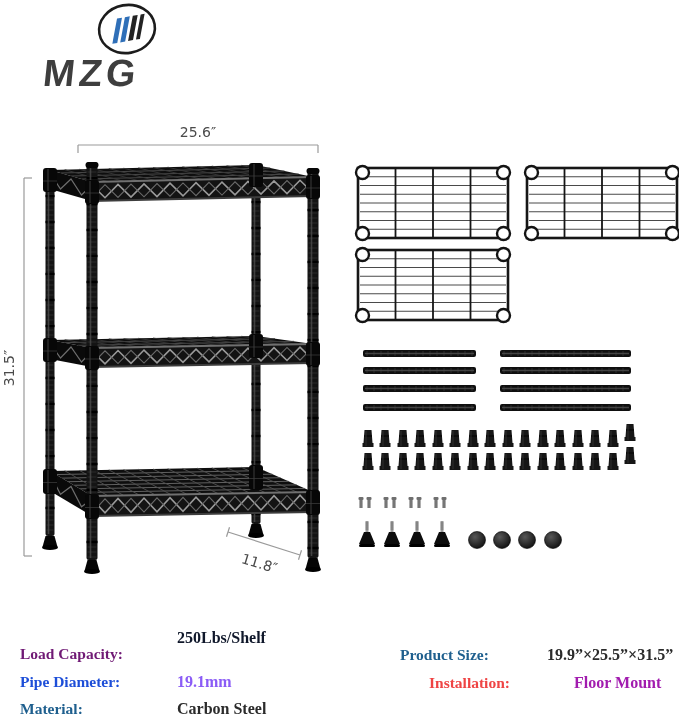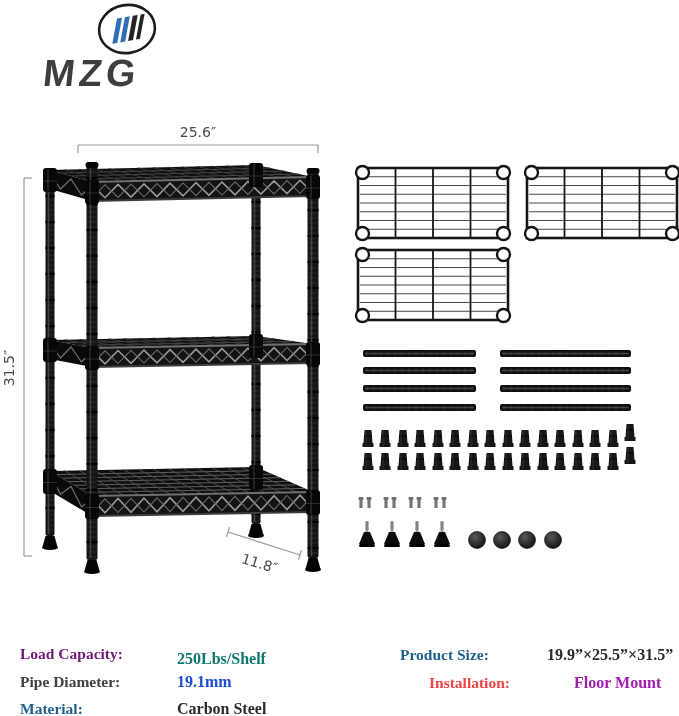--- a/index.html
+++ b/index.html
@@ -1030,23 +1030,23 @@
       <g>
         <circle cx="182" cy="385" r="8.5" fill="url(#capG)" stroke="#000" stroke-width="0.6"></circle>
       </g>
       <g>
         <circle cx="208" cy="385" r="8.5" fill="url(#capG)" stroke="#000" stroke-width="0.6"></circle>
       </g>
     </svg>
 
   <div>
     <span class="spec-lbl" style="left: 20px; top: 645px; color: #701a75;">Load Capacity:</span>
-    <span class="spec-val" style="left: 177px; top: 650px; color: #0f766e; text-align: center;">250Lbs/Shelf</span>
-    <span class="spec-lbl" style="left: 20px; top: 673px; color: #404040;">Pipe Diameter:</span>
-    <span class="spec-val" style="left: 177px; top: 673px; color: #1d4ed8;">19.1mm</span>
+    <span class="spec-val" style="left: 177px; top: 629px; color: #0f172a; text-align: center;">250Lbs/Shelf</span>
+    <span class="spec-lbl" style="left: 20px; top: 673px; color: #1d4ed8;">Pipe Diameter:</span>
+    <span class="spec-val" style="left: 177px; top: 673px; color: #8b5cf6;">19.1mm</span>
     <span class="spec-lbl" style="left: 20px; top: 700px; color: rgb(30, 95, 142);">Material:</span>
     <span class="spec-val" style="left: 177px; top: 700px; color: rgb(43, 43, 43);">Carbon Steel</span>
     <span class="spec-lbl" style="left: 400px; top: 646px; color: rgb(30, 95, 142);">Product Size:</span>
     <span class="spec-val" style="left: 547px; top: 646px; color: rgb(43, 43, 43);">19.9”×25.5”×31.5”</span>
     <span class="spec-lbl" style="left: 400px; top: 674px; color: #ef4444; margin-left: 29px;">Installation:</span>
     <span class="spec-val" style="left: 574px; top: 674px; color: #a21caf;">Floor Mount</span>
   </div>
 </div>
 
 </body></html>

